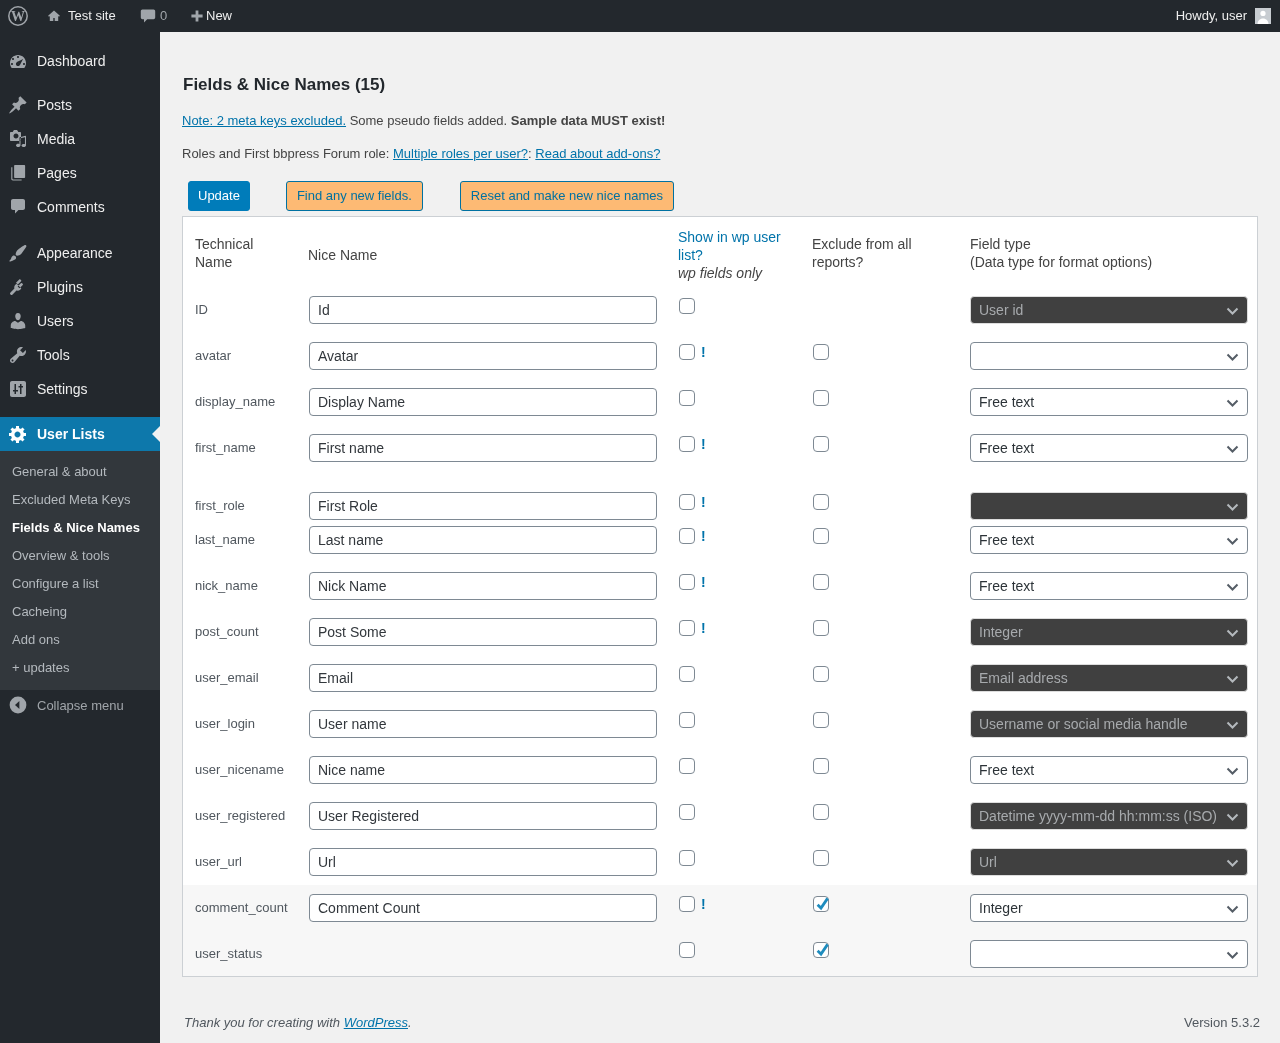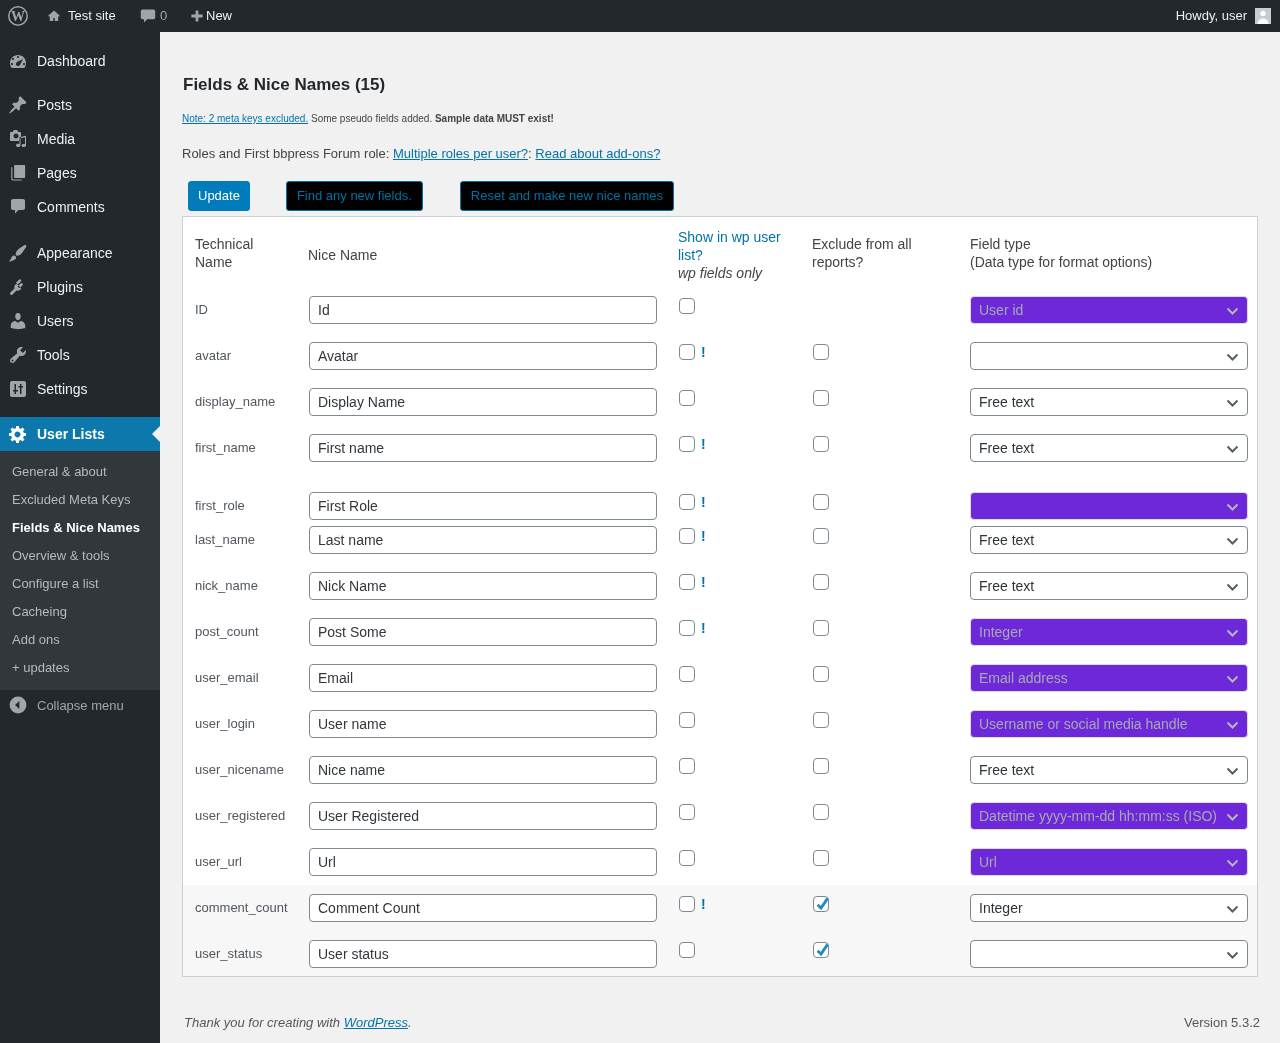--- a/index.html
+++ b/index.html
@@ -10,37 +10,37 @@
 .mitem.active { background:#0d78ab; color:#fff; position:relative;font-weight:bold; }
 .mitem.active:after { content:""; position:absolute; right:0; top:9px; border:8px solid transparent; border-right-color:#f1f1f1; border-left-width:0; }
 .msep { height:10px; } .msep2 { height:12px; } .msep3 { height:11px; }
 #menu { padding-top:12px; }
 #submenu { background:#32373c; padding:7px 0 8px; }
 .sub { height:28px; line-height:28px; padding-left:12px; color:#b4b9be; font-size:13px; }
 .sub b { color:#fff; font-weight:bold; }
 #collapse { position:absolute; left:0; top:656px; width:160px; height:34px; display:flex; align-items:center; color:#a0a5aa; font-size:13px; }
 #content { position:absolute; left:0; top:0; width:1280px; height:1043px; }
 h1 { position:absolute; left:183px; top:75px; font-size:17px; font-weight:bold; color:#23282d; font-family:"Liberation Sans",sans-serif; }
-.p1 { position:absolute; left:182px; top:113px; font-size:10px; color:#444; }
+.p1 { position:absolute; left:182px; top:113px; font-size:13px; color:#444; }
 .p2 { position:absolute; left:182px; top:146px; font-size:13px; color:#444; }
 a { color:#0073aa; }
 .btns { position:absolute; left:188px; top:181px; }
 .btn { display:inline-block; height:30px; line-height:28px; font-size:13px; border-radius:3px; padding:0 10px; vertical-align:top; }
 .btn.primary { background:#007cba; border:1px solid #007cba; color:#fff; padding:0 9px; margin-right:36px; }
-.btn.sec { background:#000000; border:1px solid #0071a1; color:#0071a1; margin-right:37px; }
+.btn.sec { background:#fdba74; border:1px solid #0071a1; color:#0071a1; margin-right:37px; }
 #tbl { position:absolute; left:182px; top:216px; width:1076px; height:761px; background:#fff; border:1px solid #ccd0d4; }
 .row { position:absolute; left:0; width:1074px; height:46px; }
 .row.gray { background:#f7f7f7; }
 #grayline { position:absolute; left:0; top:669px; width:1074px; border-top:1px solid #ccd0d4; }
 .lab { position:absolute; left:12px; top:0; line-height:46px; font-size:13px; color:#50575e; }
 .inp { position:absolute; left:126px; top:9px; width:348px; height:28px; border:1px solid #7e8993; border-radius:4px; background:#fff; font-size:14px; color:#32373c; line-height:26px; padding:0 8px; }
 .cb { position:absolute; width:16px; height:16px; border:1px solid #7e8993; border-radius:4px; background:#fff; }
 .bang { position:absolute; left:518px; top:11px; height:16px; line-height:16px; color:#0073aa; font-size:14px; font-weight:bold; }
 .sel { position:absolute; width:278px; height:28px; border:1px solid #7e8993; border-radius:4px; background:#fff; font-size:14px; color:#2c3338; line-height:26px; padding:0 8px; }
-.sel.dis { background:#6d28d9; border-color:#ddd; color:#a7aaad; }
+.sel.dis { background:#404040; border-color:#ddd; color:#a7aaad; }
 .sel .chev { position:absolute; right:8px; top:10px; }
 .th { position:absolute; font-size:14px; color:#444; line-height:18px; }
 #foot1 { position:absolute; left:184px; top:1015px; font-style:italic; color:#50575e; font-size:13px; }
 #foot2 { position:absolute; right:20px; top:1015px; color:#50575e; font-size:13px; }
 </style></head>
 <body>
 <div id="bar">
   <svg style="position:absolute;left:8px;top:6px" width="20" height="20" viewBox="0 0 20 20">
       <circle cx="10" cy="10" r="9.2" fill="none" stroke="#a0a5aa" stroke-width="1.5"></circle>
       <text x="10" y="14.6" text-anchor="middle" font-family="Liberation Serif" font-size="14" font-weight="bold" fill="#a0a5aa">W</text>
@@ -300,21 +300,20 @@
           <svg width="18" height="18" viewBox="0 0 18 18" style="position:absolute;left:0px;top:-2px">
             <path d="M3.6 9.8 L7 13 L13.6 3.4" fill="none" stroke="#1e8cbe" stroke-width="2.8"></path>
           </svg>
         </span>
         <span class="sel" style="left:787px;top:9px">Integer<svg class="chev" width="13" height="9" viewBox="0 0 13 9">
             <path d="M1.5 1.5 L6.5 6.5 L11.5 1.5" fill="none" stroke="#555d66" stroke-width="2"></path>
           </svg></span>
       </div>
 <div class="row gray" style="top:714px;height:45px;">
         <span class="lab">user_status</span>
-        <span class="inp">User status</span>
         <span class="cb" style="left:496px;top:11px"></span>
         <span class="cb" style="left:630px;top:11px">
           <svg width="18" height="18" viewBox="0 0 18 18" style="position:absolute;left:0px;top:-2px">
             <path d="M3.6 9.8 L7 13 L13.6 3.4" fill="none" stroke="#1e8cbe" stroke-width="2.8"></path>
           </svg>
         </span>
         <span class="sel" style="left:787px;top:9px">
           <svg class="chev" width="13" height="9" viewBox="0 0 13 9">
             <path d="M1.5 1.5 L6.5 6.5 L11.5 1.5" fill="none" stroke="#555d66" stroke-width="2"></path>
           </svg>

